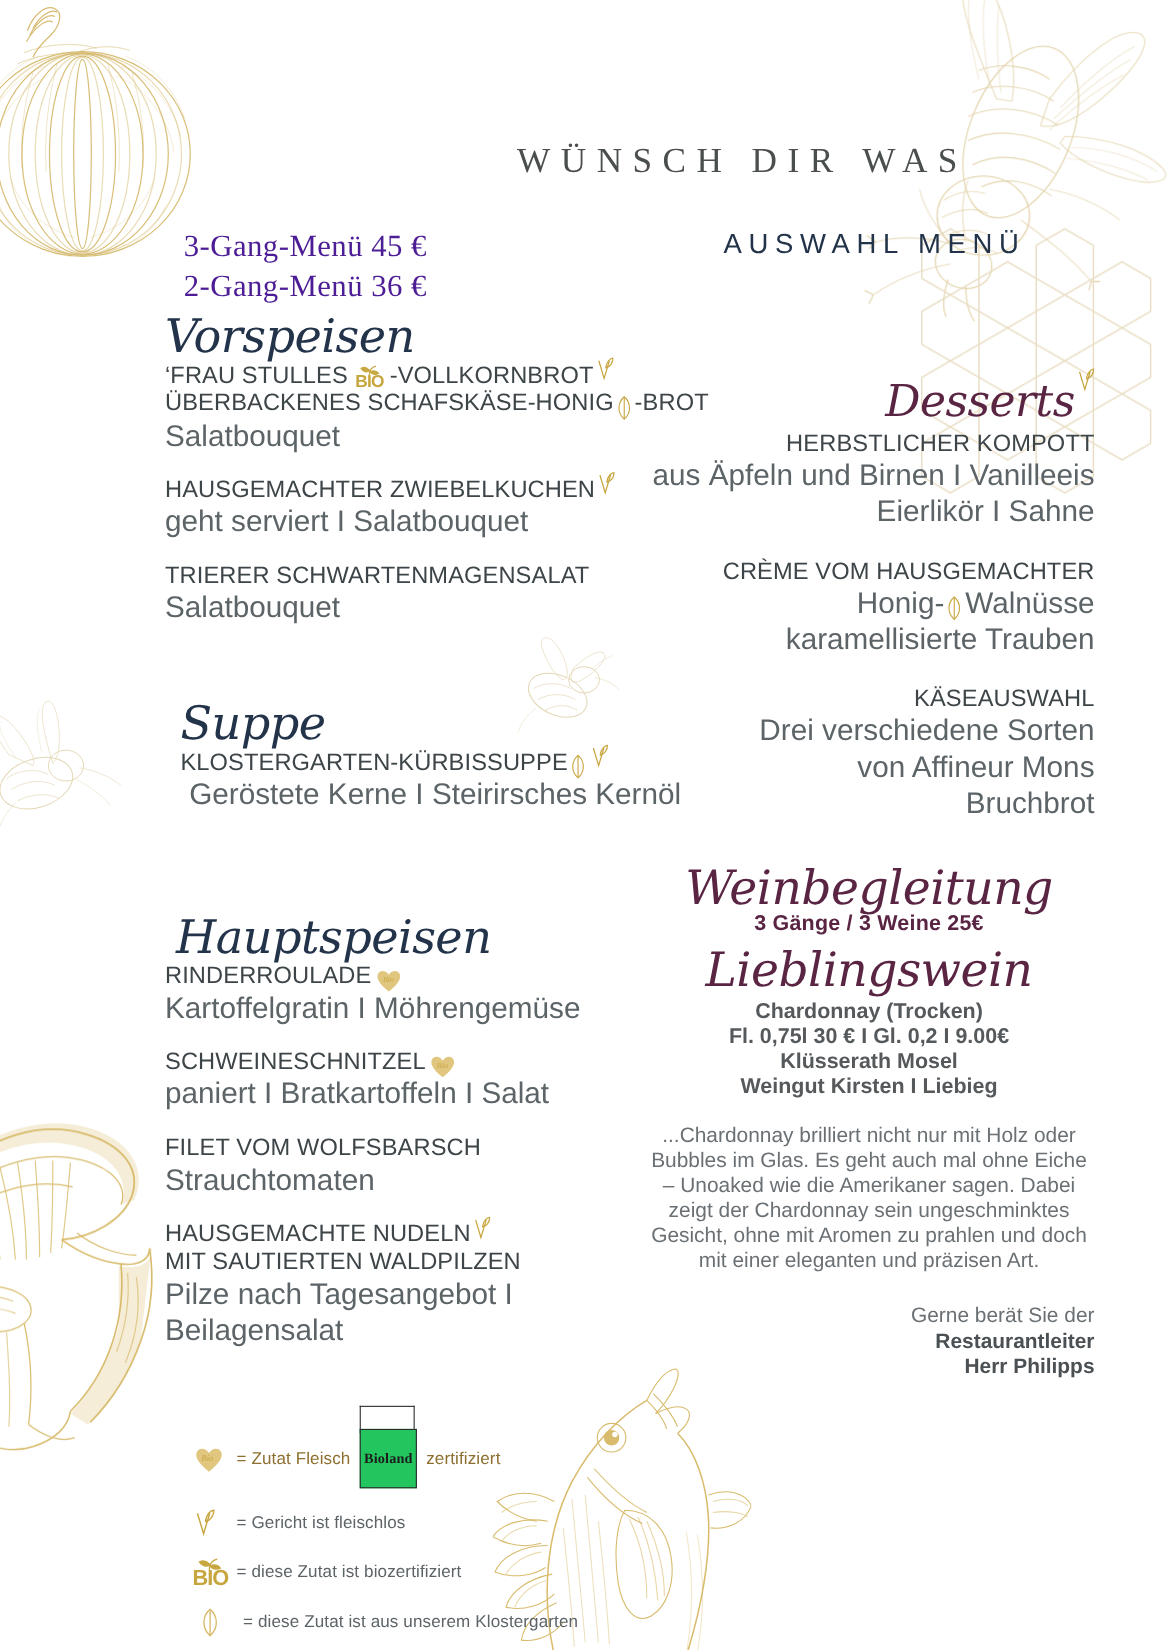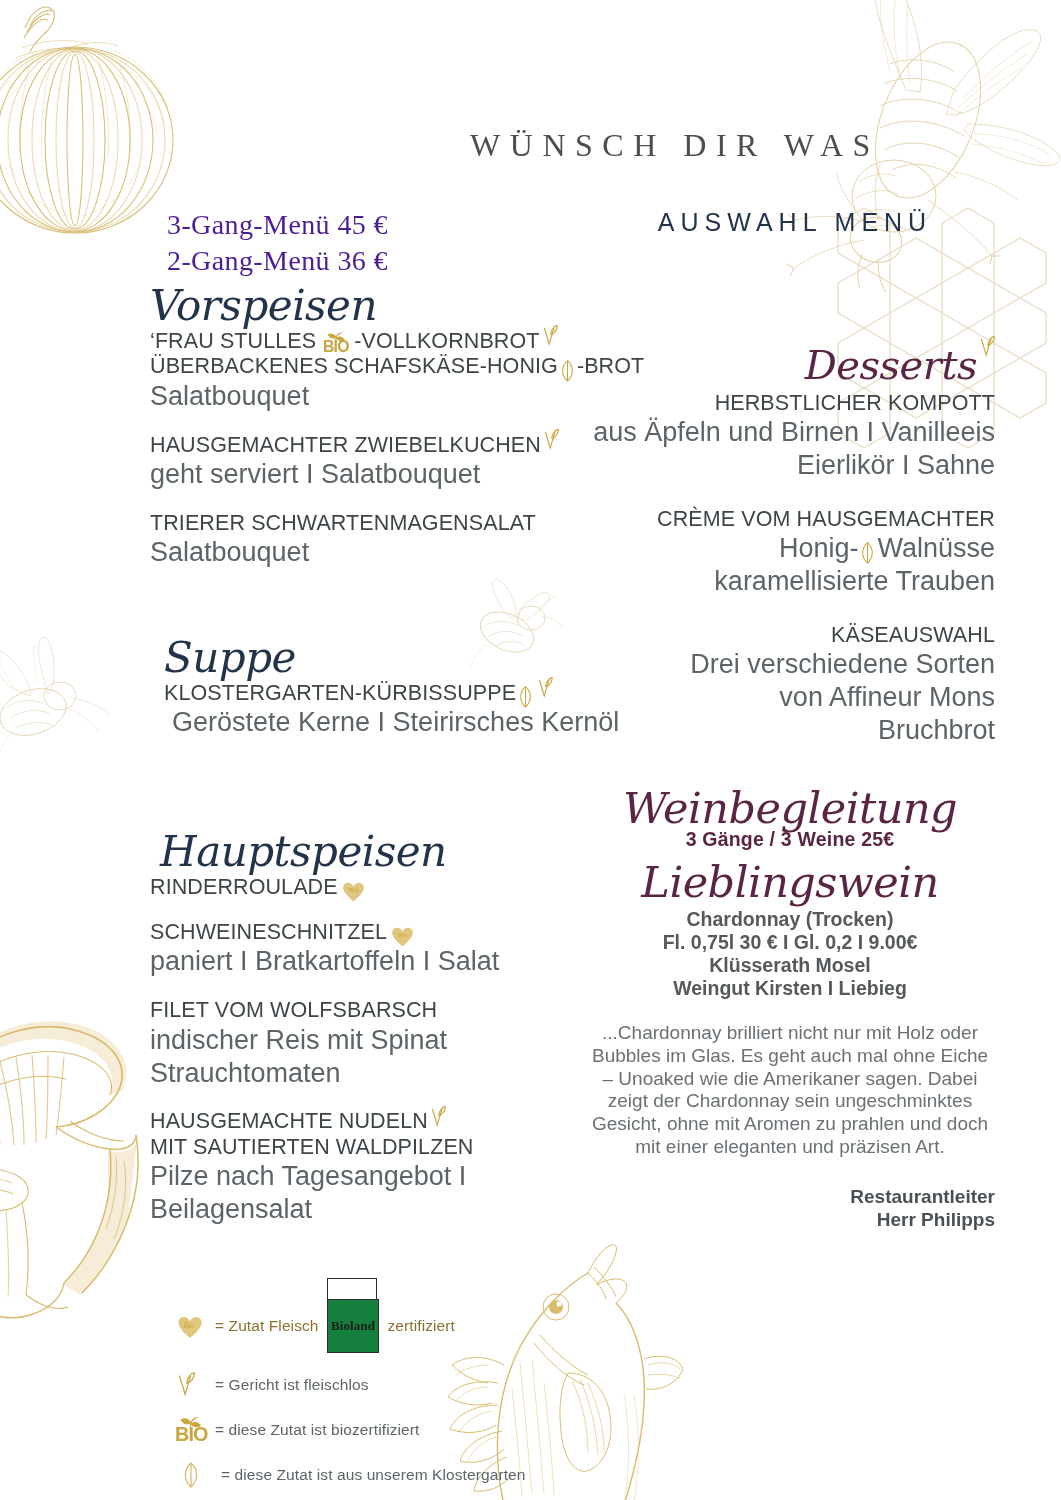--- a/index.html
+++ b/index.html
@@ -110,21 +110,21 @@
   .sommelier b { color:#4a5053; }
 
   
   .legend { position:absolute; left:175px; top:1300px; width:420px; z-index:4; }
   .legend-row { display:flex; align-items:center; margin-bottom:17px; }
   .legend-ico { width:40px; flex:0 0 40px; display:flex; align-items:center; }
   .legend-ico svg { display:block; }
   .legend-txt { font-size:15.5px; color:#5c6468; letter-spacing:0.1px; white-space:nowrap; }
   .legend-txt.gold { color:#8d7030; }
   .bioland-box {
-    display:inline-block; border:1.4px solid #2c2c2c; background:#15803d;
+    display:inline-block; border:1.4px solid #2c2c2c; background:#22c55e;
     padding:19px 3px; margin:0 4px; vertical-align:middle; position:relative; top:-1px;
   }
   .bioland-box span {
     font-family:"Liberation Serif", serif; font-weight:bold;
     font-size:13px; color:#1c1c1c; line-height:1.05; display:block;
   }
   .bioland-wrap { display:inline-block; position:relative; }
   .bioland-wrap::before{
     content:""; position:absolute; left:4px; top:-22px; width:48px; height:24px;
     border:1.4px solid #2c2c2c; border-bottom:none; background:#fff;
@@ -485,35 +485,35 @@
     <div class="grp" style="margin-top:92px;">
       <h2 class="script navy sec-left" style="margin-left:10px;">Hauptspeisen</h2>
 
       <div class="item">
         <div class="item-name">
           <span>RINDERROULADE</span><span class="badge b-heart"><svg viewBox="0 0 28 26">
                 <path d="M14 24 C4 16 1 10 3 6 C5 2 11 2 14 7 C17 2 23 2 25 6 C27 10 24 16 14 24Z" fill="#e0c67f"></path>
                 <text x="8" y="14" font-family="Liberation Serif, serif" font-size="8" font-style="italic" fill="#c8a63f">Bio</text>
               </svg></span>
         </div>
+        <div class="item-desc">Kartoffelgratin I Möhrengemüse</div>
       </div>
 
       <div class="item">
         <div class="item-name">
           <span>SCHWEINESCHNITZEL</span><span class="badge b-heart"><svg viewBox="0 0 28 26">
                 <path d="M14 24 C4 16 1 10 3 6 C5 2 11 2 14 7 C17 2 23 2 25 6 C27 10 24 16 14 24Z" fill="#e0c67f"></path>
                 <text x="8" y="14" font-family="Liberation Serif, serif" font-size="8" font-style="italic" fill="#c8a63f">Bio</text>
               </svg></span>
         </div>
         <div class="item-desc">paniert I  Bratkartoffeln I Salat</div>
       </div>
 
       <div class="item">
         <div class="item-name">FILET VOM WOLFSBARSCH</div>
-        <div class="item-desc">indischer Reis mit Spinat</div>
         <div class="item-desc">Strauchtomaten</div>
       </div>
 
       <div class="item">
         <div class="item-name">
           <span>HAUSGEMACHTE NUDELN</span><span class="badge b-veg"><svg viewBox="0 0 20 30" fill="none" stroke="#c8a63f" stroke-width="1.4">
                 <path d="M3 5 L9 25 L15 5"></path>
                 <path d="M11 12 C12 6 16 2 19 2 C19 7 16 12 11 13Z"></path>
               </svg></span>
         </div>
@@ -566,20 +566,21 @@
       <h2 class="script wine wine-h2" style="margin-top:10px;">Lieblingswein</h2>
       <div class="wine-info">Chardonnay (Trocken)</div>
       <div class="wine-info" style="margin-top:0;">Fl. 0,75l 30 € I Gl. 0,2 I 9.00€</div>
       <div class="wine-info" style="margin-top:0;">Klüsserath Mosel</div>
       <div class="wine-info" style="margin-top:0;">Weingut Kirsten I Liebieg</div>
 
       <p class="wine-para">...Chardonnay brilliert nicht nur mit Holz oder Bubbles im Glas. Es geht auch mal ohne Eiche – Unoaked wie die Amerikaner sagen. Dabei zeigt der Chardonnay sein ungeschminktes Gesicht, ohne mit Aromen zu prahlen und doch mit einer eleganten und präzisen Art.</p>
 
 
       <div class="sommelier">
+        <div>Gerne berät Sie der</div>
         <div><b>Restaurantleiter</b></div>
         <div><b>Herr Philipps</b></div>
       </div>
     </div>
   </div>
 
   <div class="legend">
 
     <div class="legend-row">
       <div class="legend-ico">

